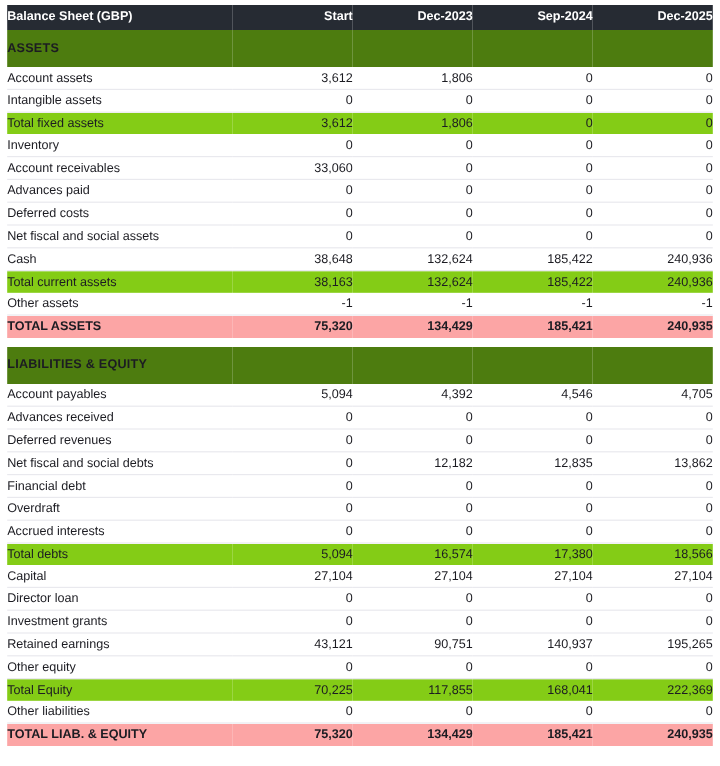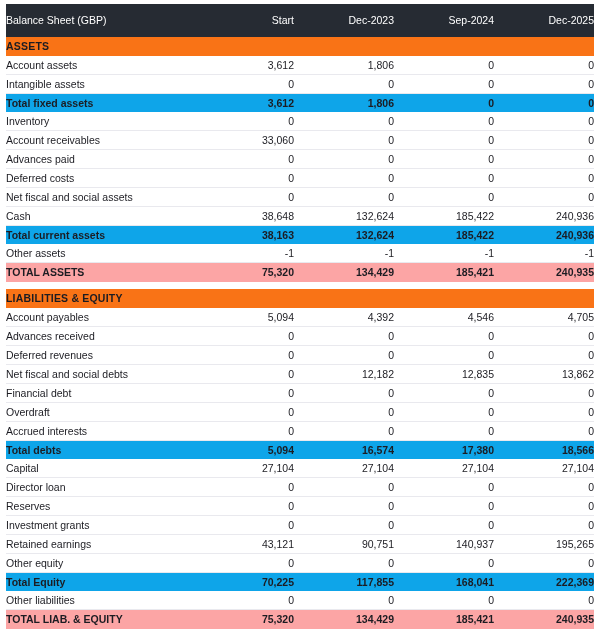--- a/index.html
+++ b/index.html
@@ -42,47 +42,47 @@
   }
   td.num, th.num {
     text-align: right;
     padding-right: 5px;
   }
 
   
   tr.head th {
     background: #262b33;
     color: #ffffff;
-    font-weight: normal;
+    font-weight: bold;
     font-size: 10.5px;
-    height: 33px;
+    height: 21px;
     line-height: 21px;
   }
 
   
   tr.section td {
-    background: #f97316;
+    background: #4d7c0f;
     font-weight: bold;
     letter-spacing: 0.2px;
-    height: 19px;
+    height: 31px;
     line-height: 19px;
   }
 
   
   tr.grand td {
     background: #fca5a5;
     font-weight: bold;
     height: 19px;
     line-height: 19px;
   }
 
   
   tr.subtotal td {
-    background: #0ea5e9;
-    font-weight: bold;
+    background: #84cc16;
+    font-weight: normal;
   }
 
   
   tr.item td {
     background: #ffffff;
     border-bottom: 1px solid #e9e9ee;
   }
 
   
   tr.spacer td {
@@ -279,27 +279,20 @@
           <td class="num">27,104</td>
         </tr>
         <tr class="item">
           <td class="label">Director loan</td>
           <td class="num">0</td>
           <td class="num">0</td>
           <td class="num">0</td>
           <td class="num">0</td>
         </tr>
         <tr class="item">
-          <td class="label">Reserves</td>
-          <td class="num">0</td>
-          <td class="num">0</td>
-          <td class="num">0</td>
-          <td class="num">0</td>
-        </tr>
-        <tr class="item">
           <td class="label">Investment grants</td>
           <td class="num">0</td>
           <td class="num">0</td>
           <td class="num">0</td>
           <td class="num">0</td>
         </tr>
         <tr class="item">
           <td class="label">Retained earnings</td>
           <td class="num">43,121</td>
           <td class="num">90,751</td>

